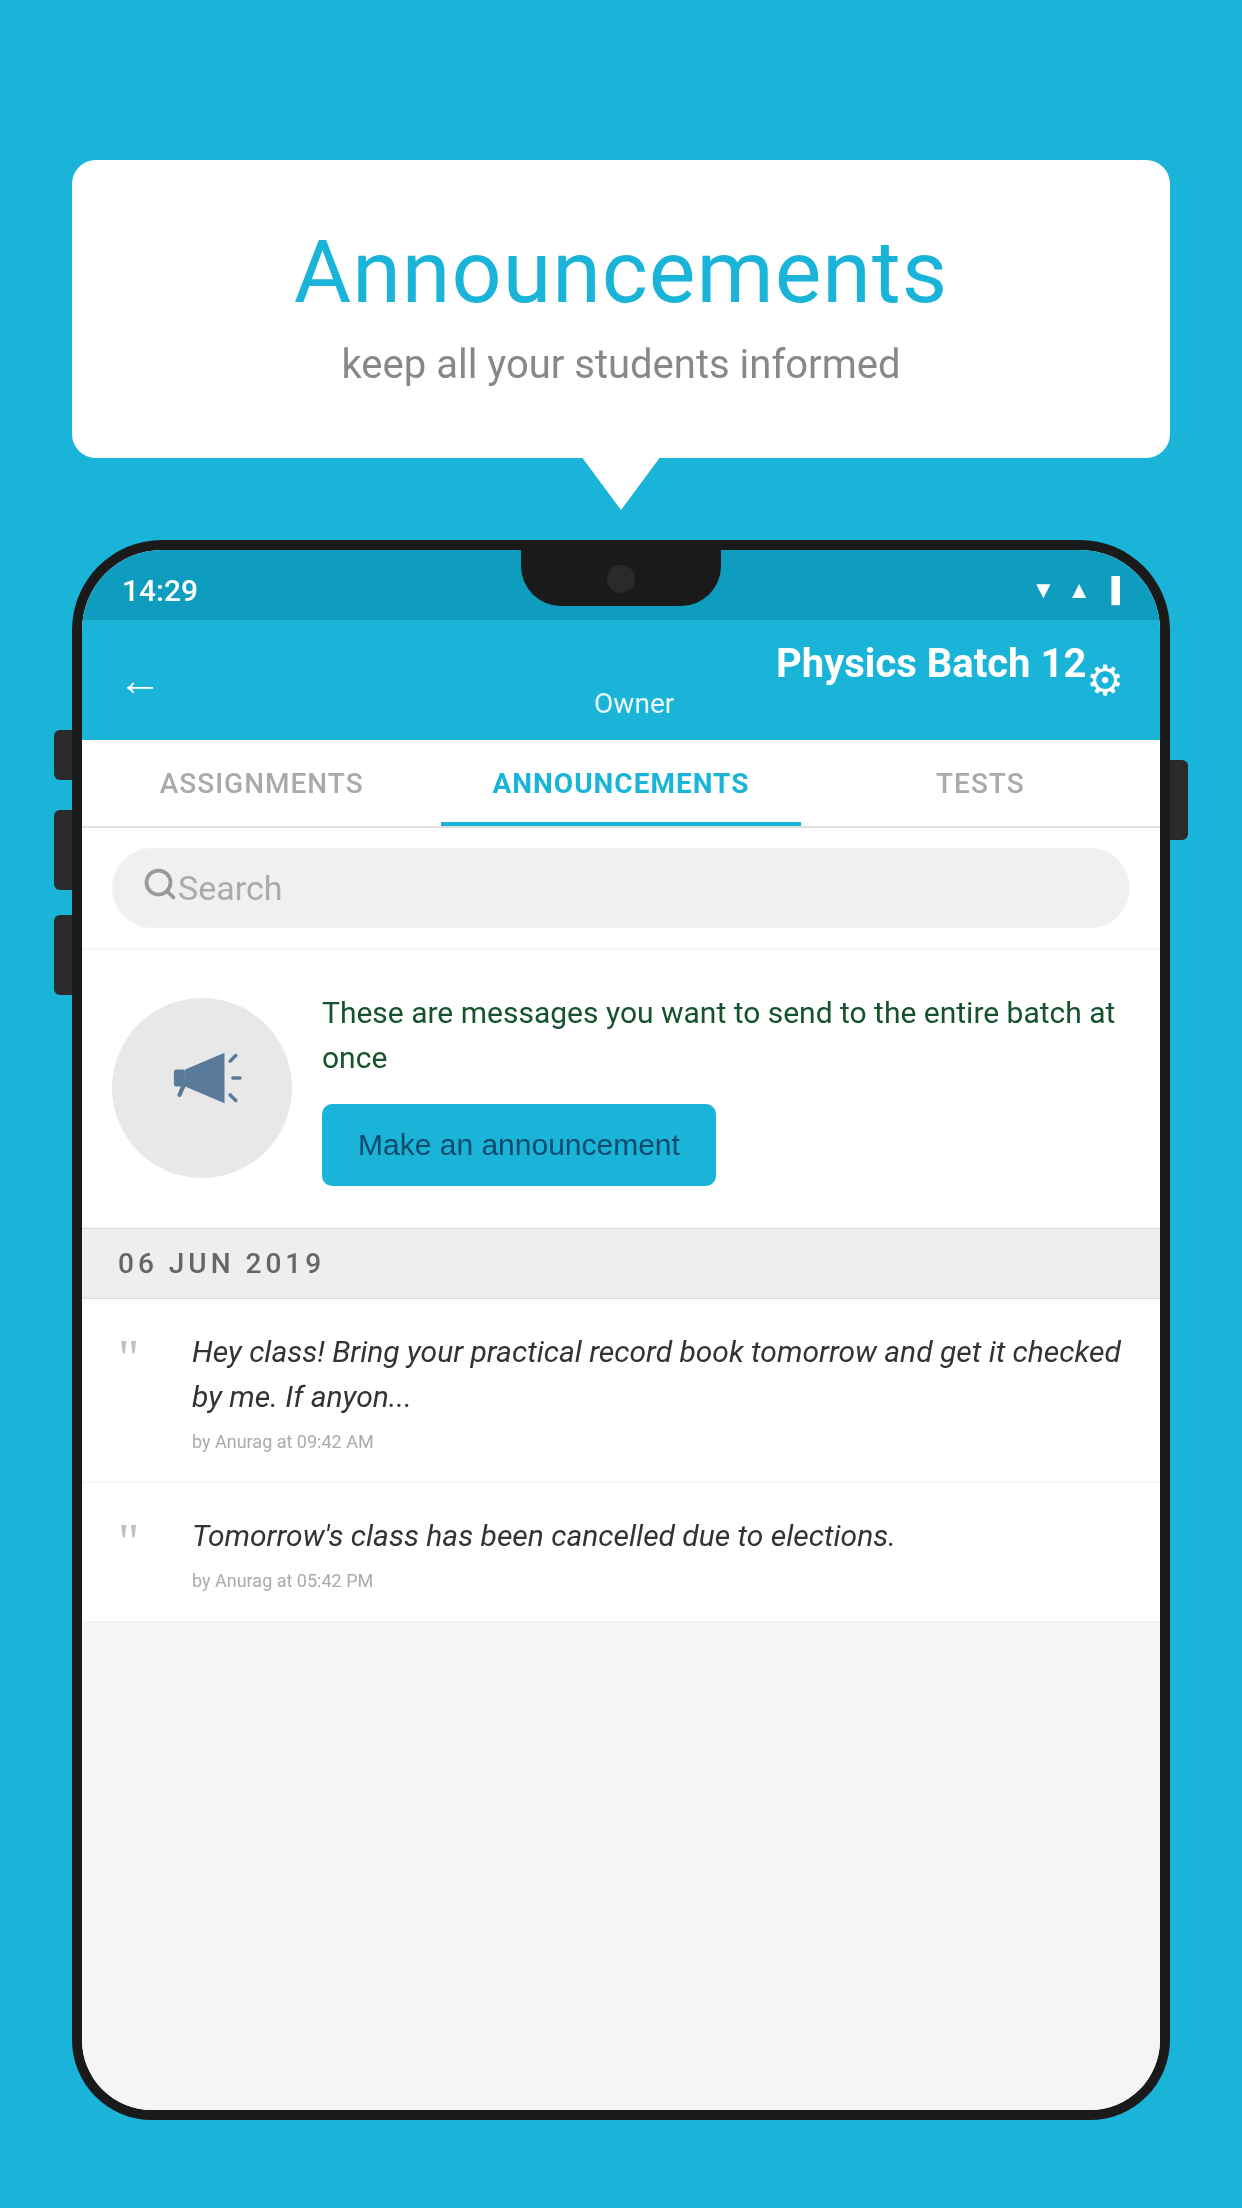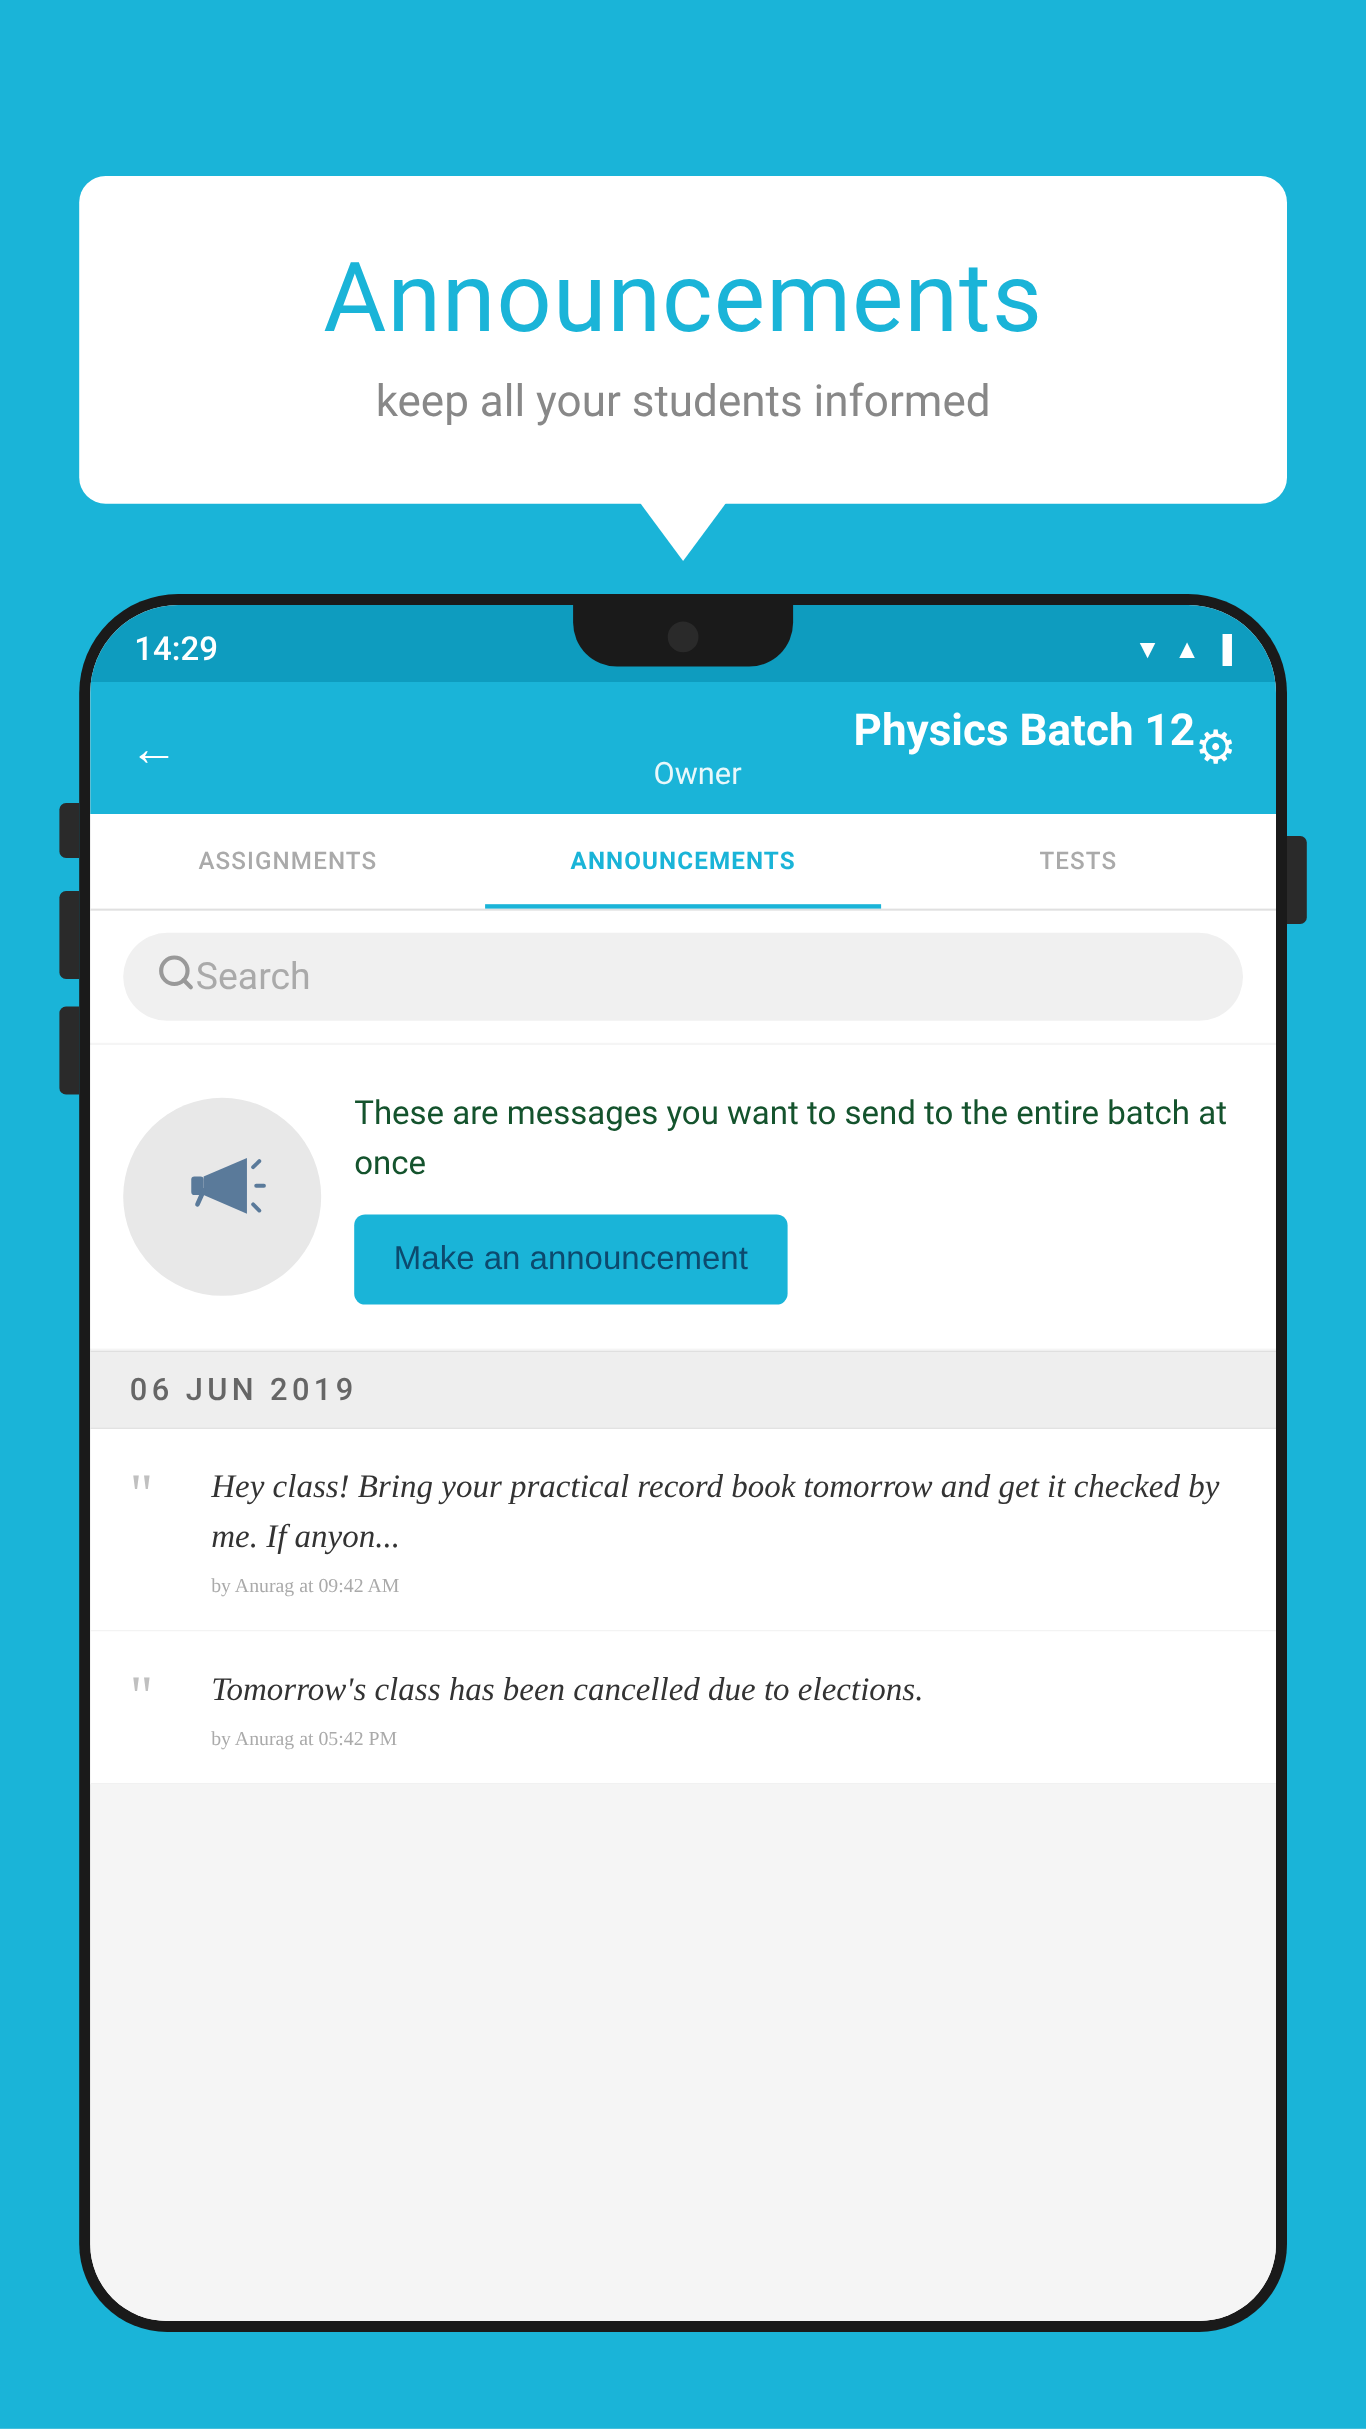--- a/index.html
+++ b/index.html
@@ -184,21 +184,21 @@
       border-bottom: 2px solid #e0e0e0;
       height: 88px;
       align-items: stretch;
     }
 
     .tab {
       flex: 1;
       display: flex;
       align-items: center;
       justify-content: center;
-      font-size: 22px;
+      font-size: 28px;
       font-weight: 500;
       color: #aaaaaa;
       cursor: pointer;
       letter-spacing: 1px;
       position: relative;
     }
 
     .tab.active {
       color: #1ab4d8;
       font-weight: 700;
@@ -322,21 +322,20 @@
       font-size: 52px;
       font-family: Georgia, serif;
       margin-top: 4px;
       line-height: 1;
       flex-shrink: 0;
       width: 50px;
     }
 
     .announcement-content {
       flex: 1;
-      font-family: Liberation Serif, serif;
     }
 
     .announcement-text {
       font-size: 30px;
       color: #333333;
       font-style: italic;
       line-height: 1.5;
       margin-bottom: 12px;
     }
 

